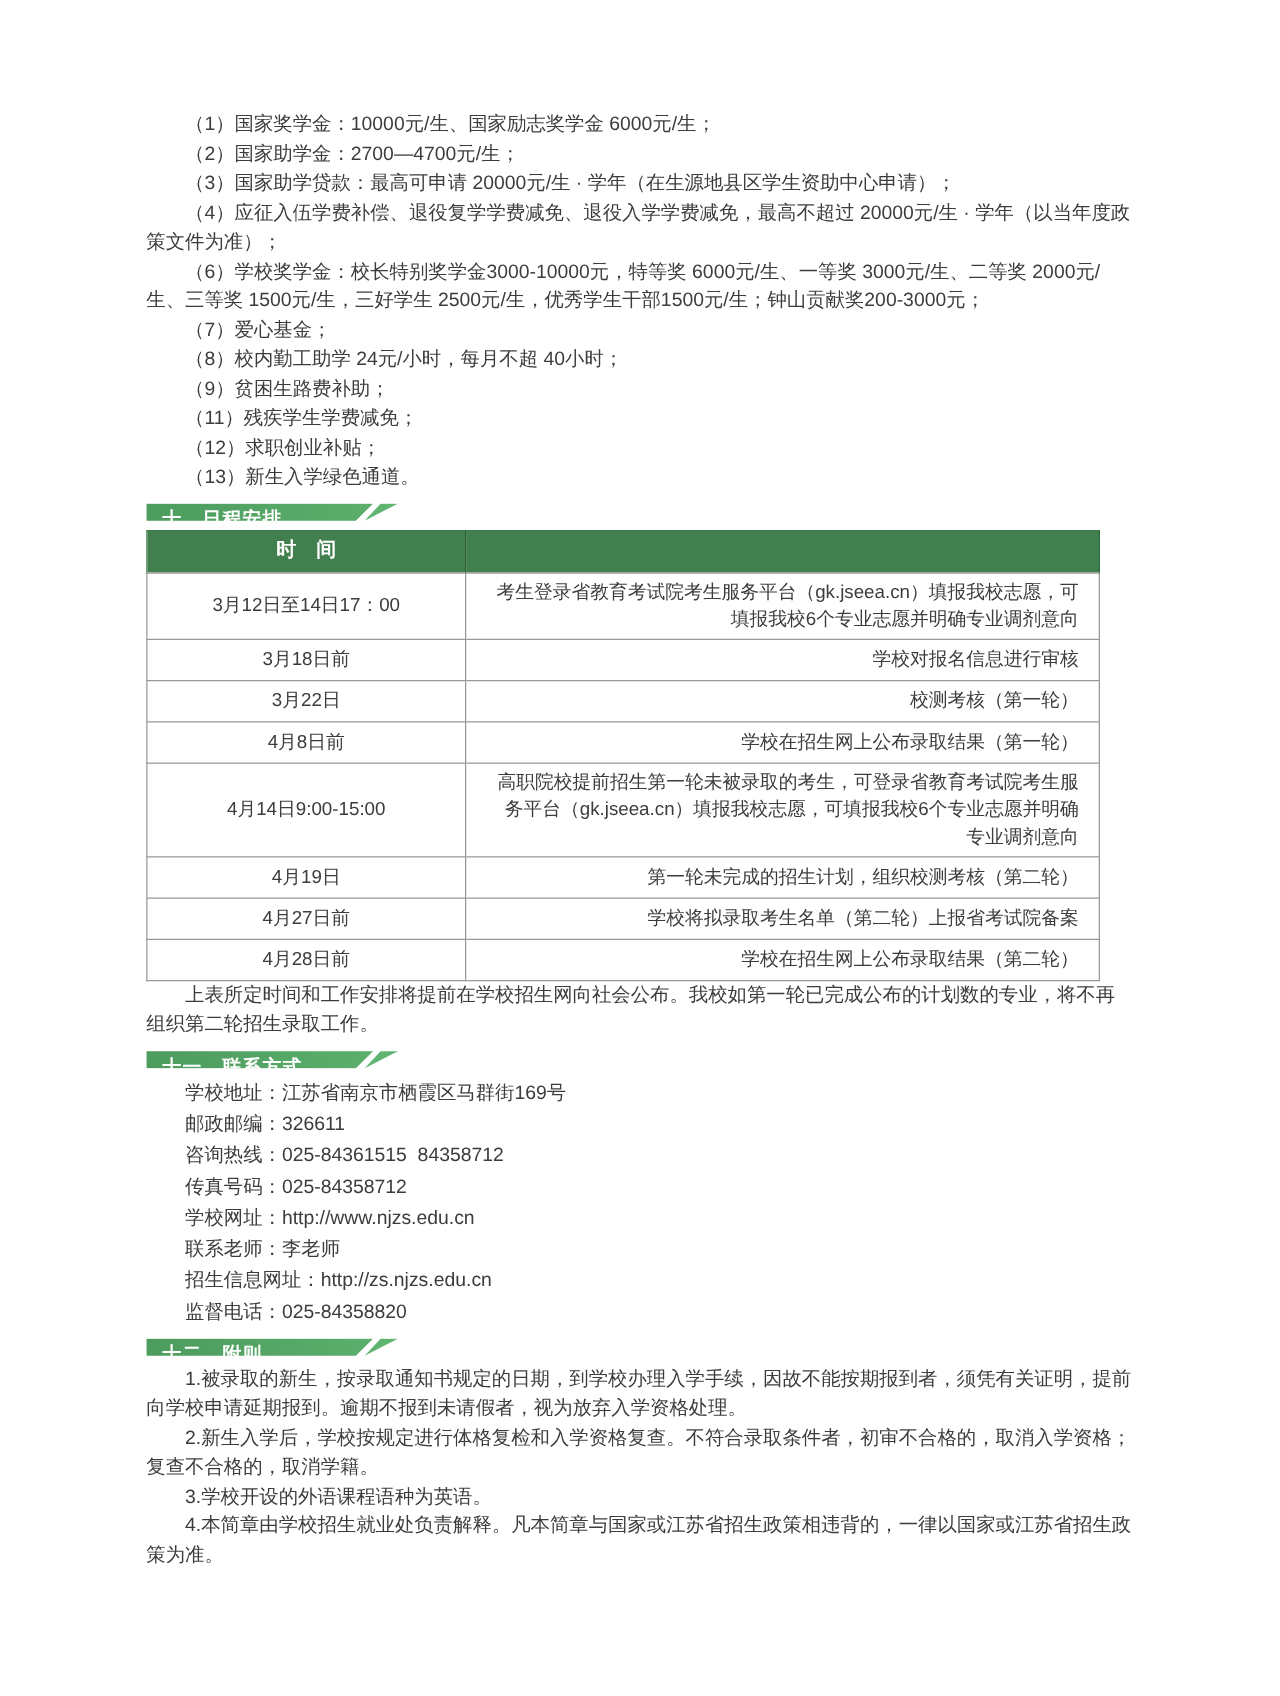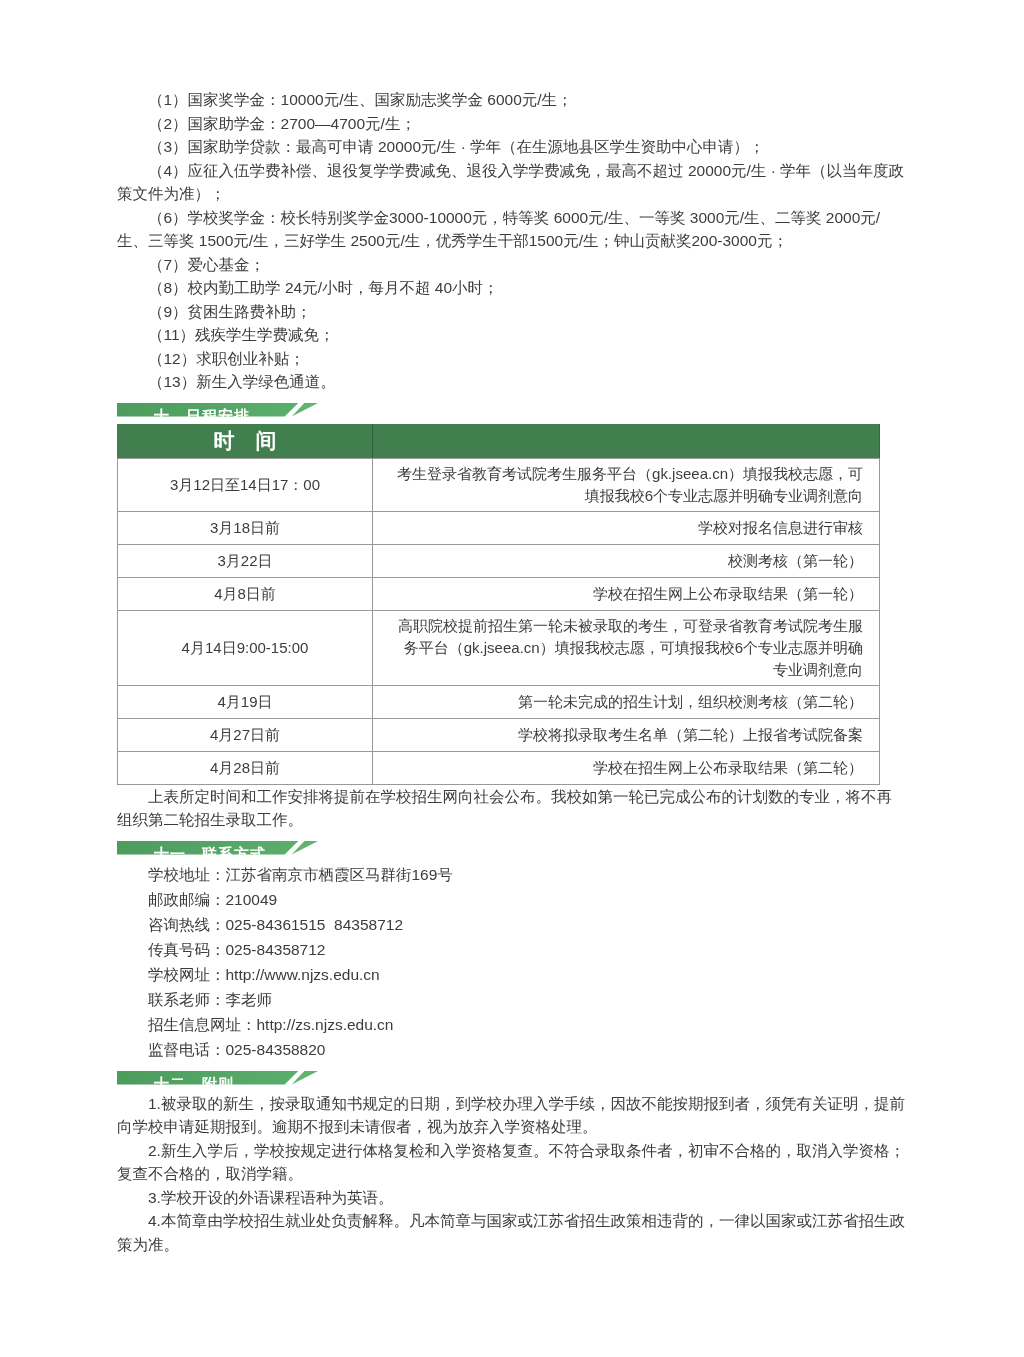--- a/index.html
+++ b/index.html
@@ -21,21 +21,20 @@
   p.para {
     margin: 0;
     text-indent: 2em;
   }
   
   .banner {
     position: relative;
     width: 202px;
     height: 14px;
     margin: 9px 0 7px 0;
-    padding-left: 24px;
   }
   .banner .banner-body {
     position: absolute;
     inset: 0;
     background: linear-gradient(90deg, #4c9c5d 0%, #5db06e 100%);
     -webkit-clip-path: polygon(0 0, 90% 0, 83% 100%, 0 100%);
     clip-path: polygon(0 0, 90% 0, 83% 100%, 0 100%);
   }
   .banner .banner-tip {
     position: absolute;
@@ -64,21 +63,21 @@
   }
   table.schedule th,
   table.schedule td {
     border: 1px solid #999999;
     line-height: 22px;
   }
   table.schedule thead th {
     background: #41804e;
     color: #ffffff;
     font-weight: bold;
-    font-size: 21px;
+    font-size: 16px;
     height: 34px;
     border-color: #41804e #356a41 #999999 #41804e;
   }
   table.schedule thead th.time-col { border-right-color: #2f5f3a; }
   table.schedule td.time-cell {
     width: 255px;
     text-align: center;
     height: 33px;
     padding: 4px 6px;
   }
@@ -167,21 +166,21 @@
   <p class="para note">上表所定时间和工作安排将提前在学校招生网向社会公布。我校如第一轮已完成公布的计划数的专业，将不再组织第二轮招生录取工作。</p>
 
   <div class="banner">
     <div class="banner-body"></div>
     <div class="banner-tip"></div>
     <span class="banner-label">十一、联系方式</span>
   </div>
 
   <ul class="contact-lines">
     <li>学校地址：江苏省南京市栖霞区马群街169号</li>
-    <li>邮政邮编：210049</li>
+    <li>邮政邮编：326611</li>
     <li>咨询热线：025-84361515  84358712</li>
     <li>传真号码：025-84358712</li>
     <li>学校网址：http://www.njzs.edu.cn</li>
     <li>联系老师：李老师</li>
     <li>招生信息网址：http://zs.njzs.edu.cn</li>
     <li>监督电话：025-84358820</li>
   </ul>
 
   <div class="banner">
     <div class="banner-body"></div>

